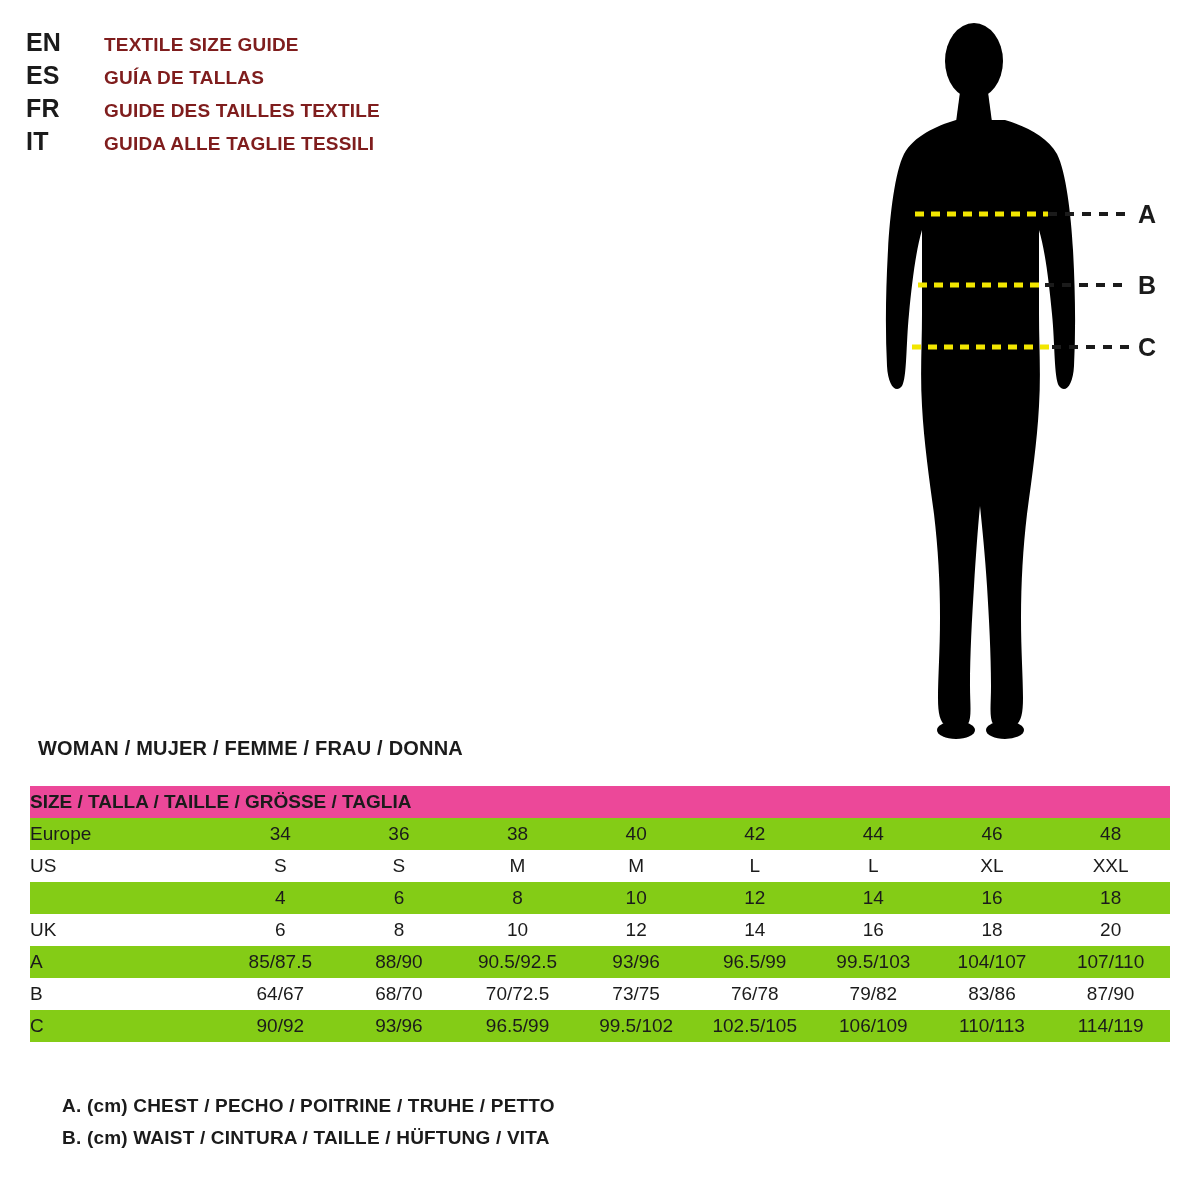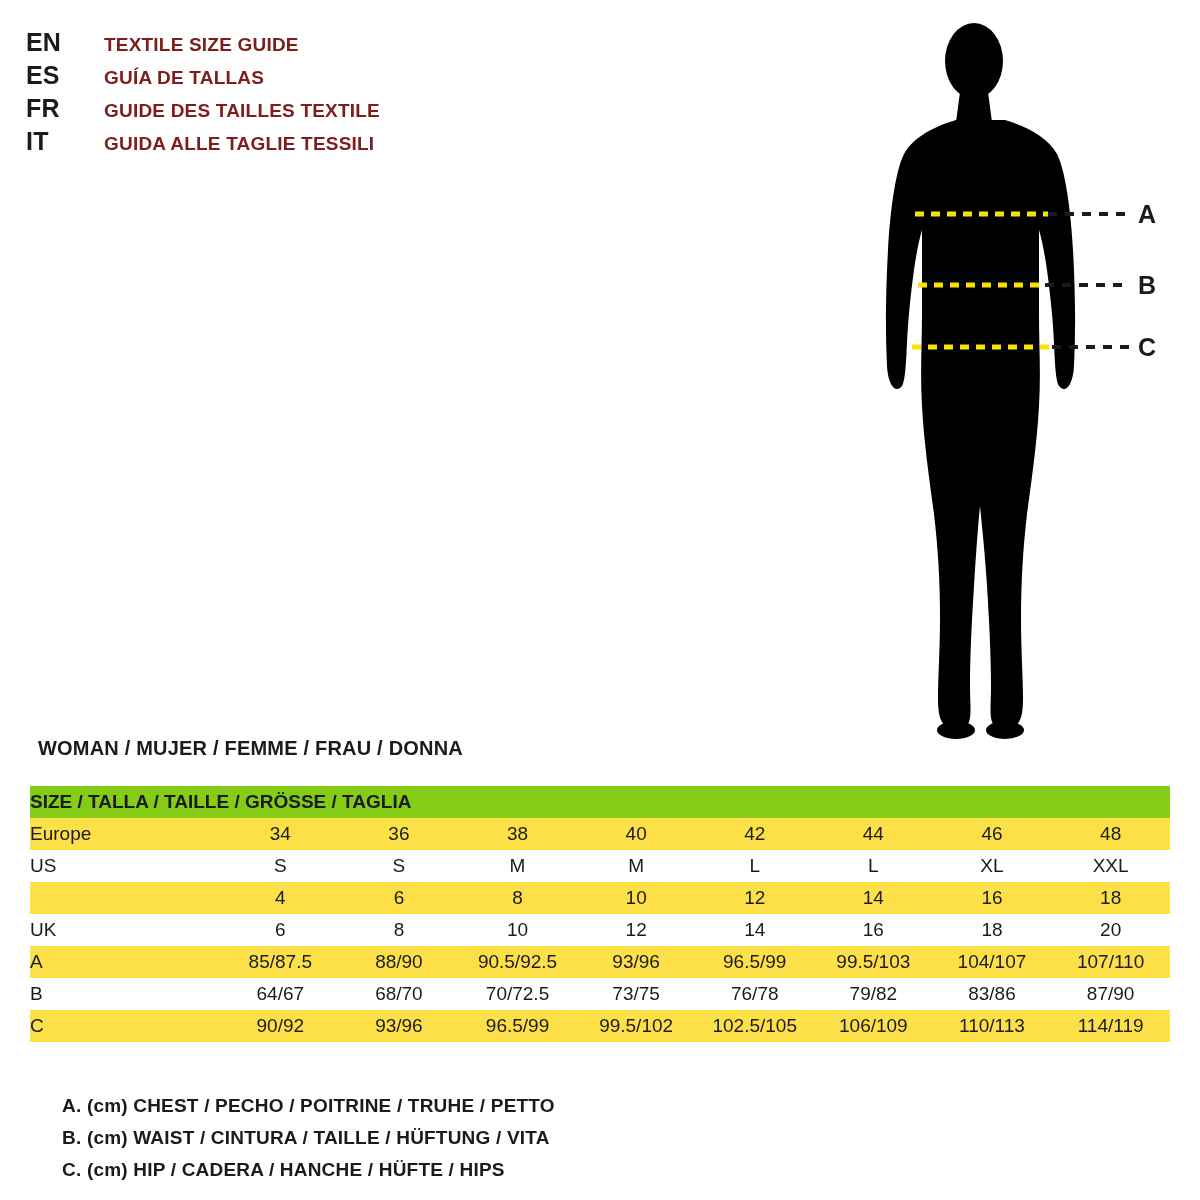--- a/index.html
+++ b/index.html
@@ -83,27 +83,27 @@
     width: 1140px;
     border-collapse: collapse;
     font-size: 19px;
   }
   table.size-table td {
     height: 32px;
     padding: 0;
     vertical-align: middle;
   }
   .hdr-row td {
-    background: #84cc16;
+    background: #ec4899;
     font-weight: 700;
     font-size: 19px;
     padding-left: 10px;
     height: 30px;
   }
-  .row-grey td { background: #fde047; }
+  .row-grey td { background: #84cc16; }
   .row-white td { background: #ffffff; }
   .cell-label {
     width: 190px;
     padding-left: 10px;
     text-align: left;
     font-weight: 400;
   }
   .cell-val {
     text-align: center;
     width: 118px;
@@ -298,14 +298,13 @@
       <td class="cell-val">106/109</td>
       <td class="cell-val">110/113</td>
       <td class="cell-val">114/119</td>
     </tr>
   </tbody>
 </table>
 
 <div class="notes">
   <div class="note">A. (cm) CHEST / PECHO / POITRINE / TRUHE / PETTO</div>
   <div class="note">B. (cm) WAIST / CINTURA / TAILLE / HÜFTUNG / VITA</div>
-  <div class="note">C. (cm) HIP / CADERA / HANCHE / HÜFTE / HIPS</div>
 </div>
 
 </body></html>

